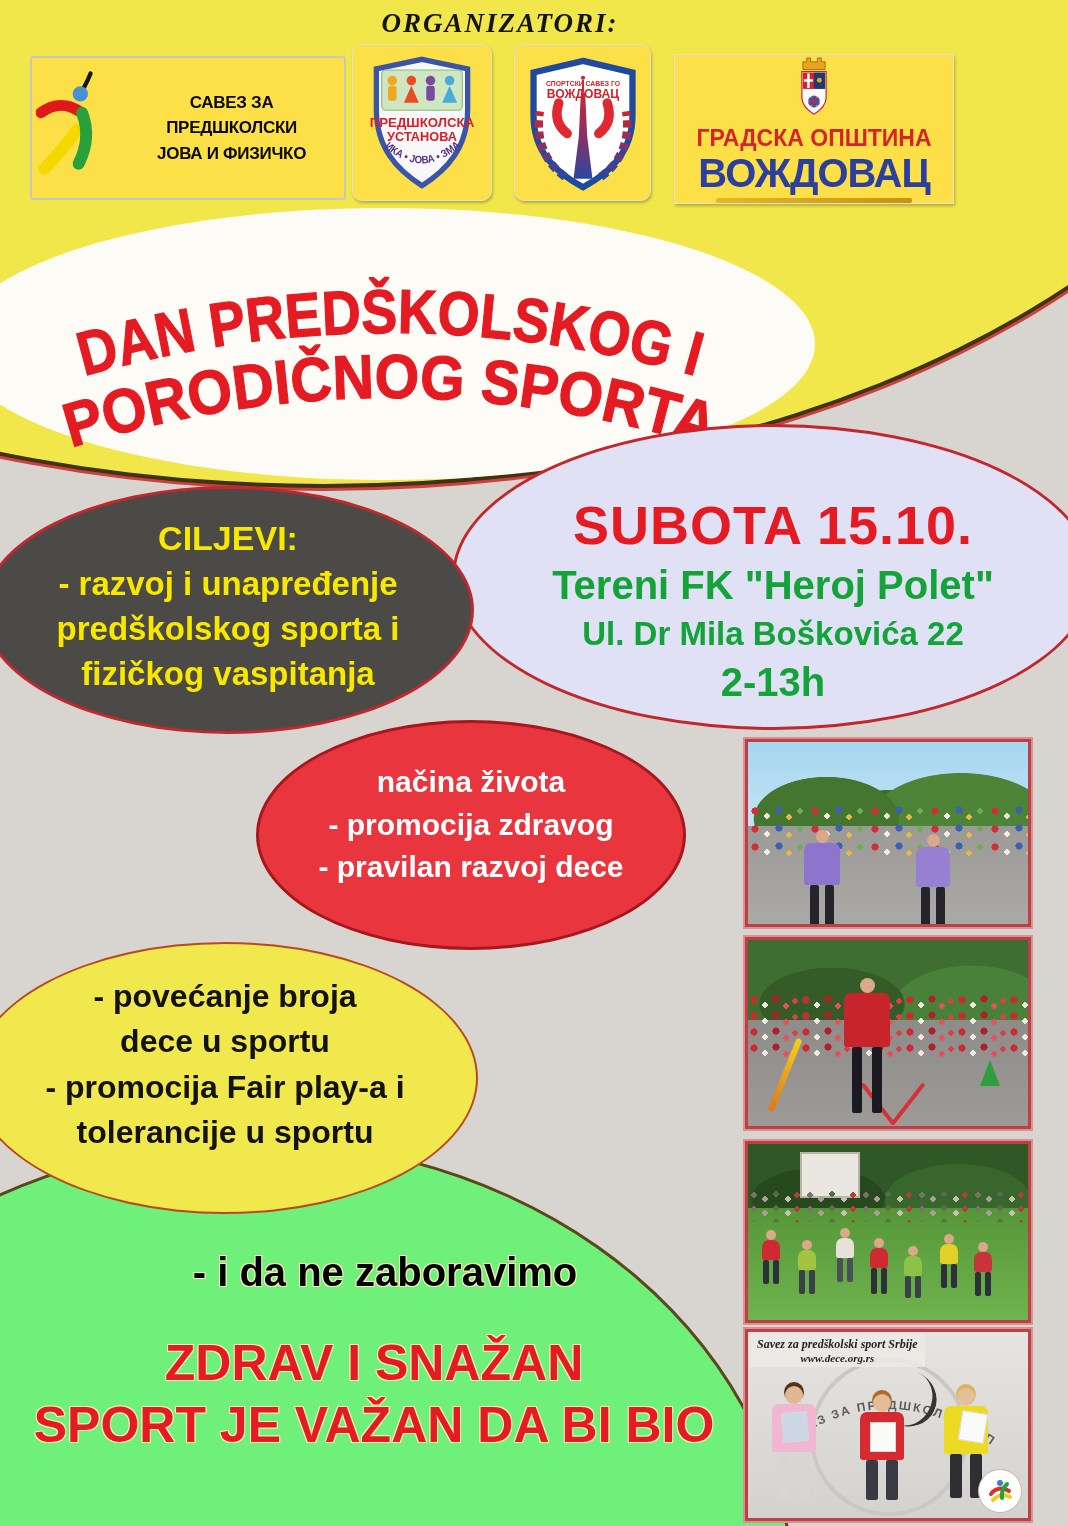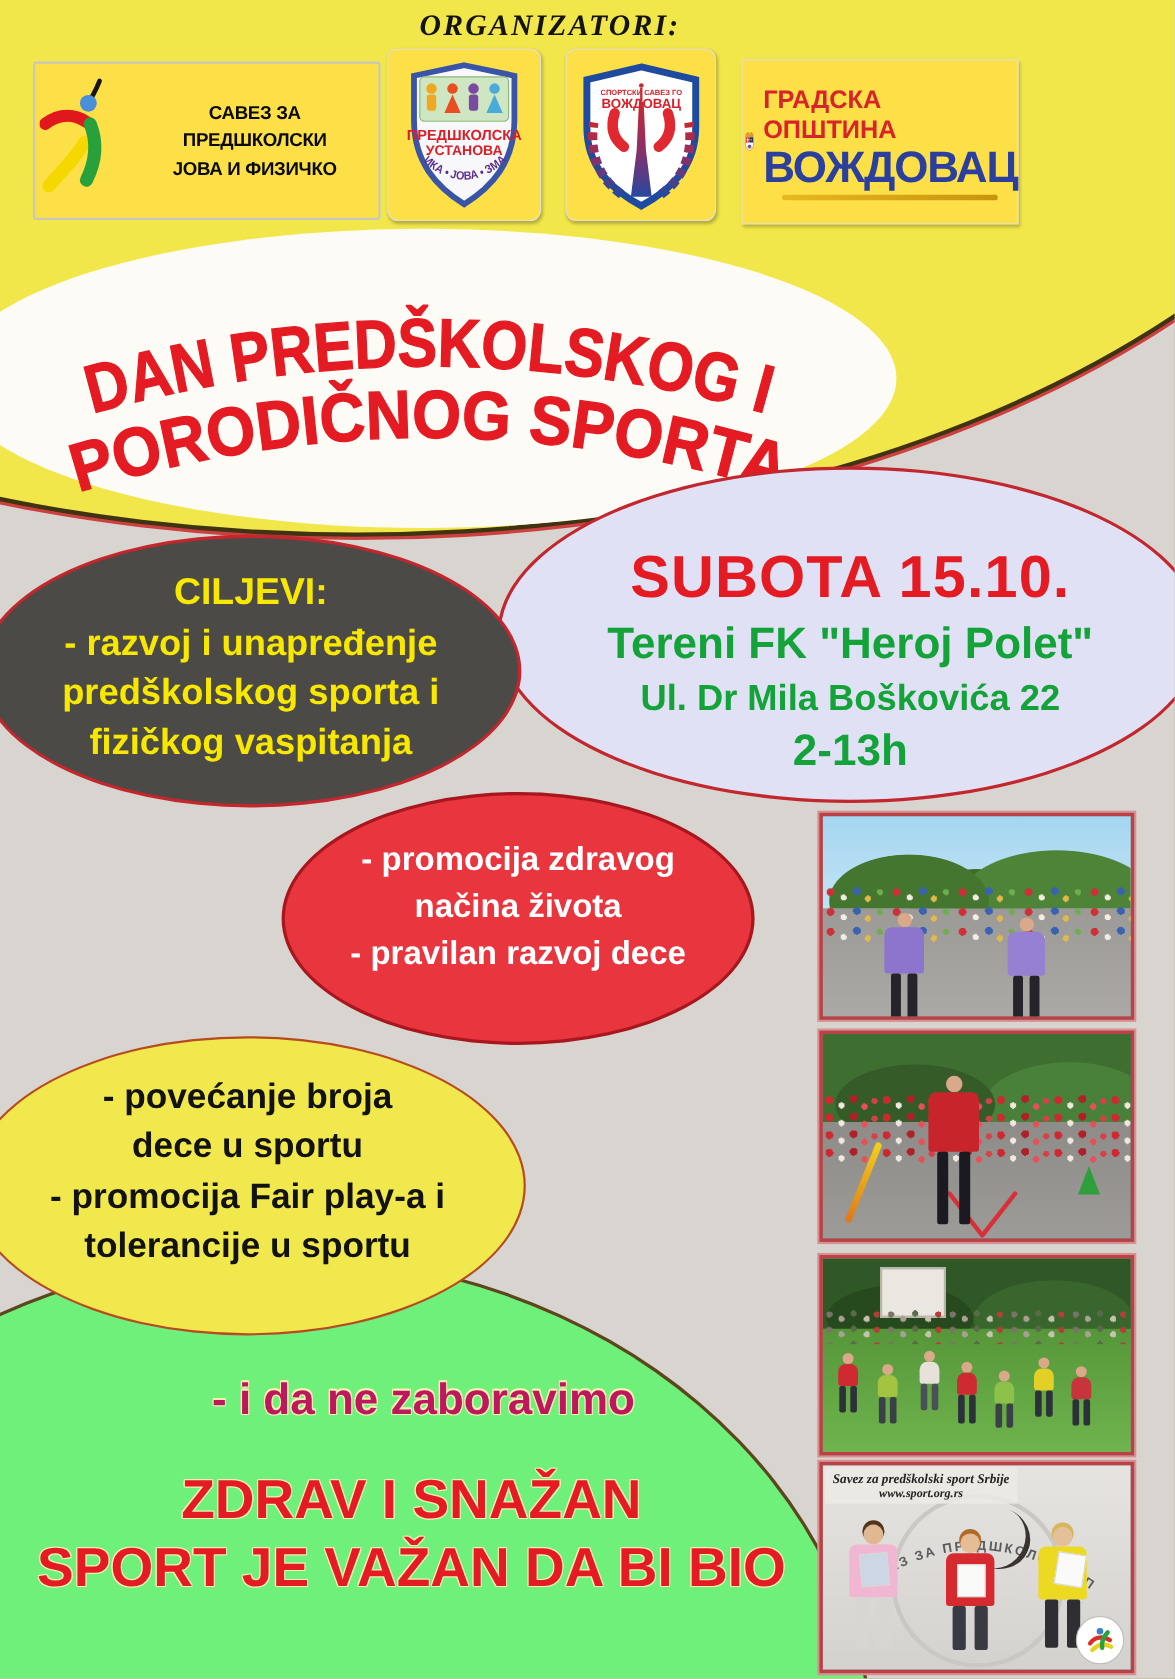--- a/index.html
+++ b/index.html
@@ -16,21 +16,21 @@
   .org-heading{position:absolute;top:8px;left:0;width:1000px;text-align:center;
     font-family:"Liberation Serif",serif;font-style:italic;font-weight:bold;font-size:27px;
     letter-spacing:2px;color:#141414;}
 
   
   .logo{position:absolute;background:#fde047;display:flex;align-items:center;justify-content:center;box-sizing:border-box;}
   .logo-sars{left:30px;top:56px;width:316px;height:144px;border:2px solid #c9c7bd;border-radius:3px;gap:2px;padding:0 4px;}
   .logo-sars .txt{font-weight:bold;font-size:17px;line-height:1.5;text-align:center;letter-spacing:-0.3px;color:#0a0a0a;}
   .logo-preschool{left:352px;top:44px;width:140px;height:157px;border-radius:10px;border:1px solid #e2dfd6;box-shadow:1px 2px 3px rgba(0,0,0,.25);}
   .logo-union{left:514px;top:44px;width:137px;height:157px;border-radius:10px;border:1px solid #e2dfd6;box-shadow:1px 2px 3px rgba(0,0,0,.25);}
-  .logo-muni{left:674px;top:54px;width:252px;height:150px;border:1px solid #e2dfd6;box-shadow:1px 2px 3px rgba(0,0,0,.25);gap:6px;}
+  .logo-muni{left:674px;top:54px;width:280px;height:150px;border:1px solid #e2dfd6;box-shadow:1px 2px 3px rgba(0,0,0,.25);gap:6px;flex-direction:column;}
   .logo-muni .col{display:flex;flex-direction:column;align-items:center;}
   .muni-l1{color:#d8232a;font-weight:bold;font-size:23px;}
   .muni-l2{color:#2b3f9e;font-weight:bold;font-size:40px;letter-spacing:-1px;line-height:1.05;}
   .muni-underline{width:196px;height:5px;border-radius:2px;background:linear-gradient(90deg,#e8b820,#c8930f);margin-top:4px;}
 
   
   .event-ell{left:452px;top:424px;width:636px;height:300px;background:#e0e1f5;border:3px solid #c1272d;
     display:flex;flex-direction:column;align-items:center;justify-content:center;gap:7px;text-align:center;white-space:nowrap;}
   .ev-date{font-size:54px;font-weight:bold;color:#e41b22;letter-spacing:1px;margin-top:44px;}
   .ev-venue{font-size:40px;font-weight:bold;color:#13a339;}
@@ -49,21 +49,21 @@
   .health-ell .ln{font-size:30px;line-height:1.42;white-space:nowrap;}
 
   
   .part-ell{left:-28px;top:942px;width:506px;height:272px;background:#f0e84c;border:2px solid #b84a20;
     color:#121212;font-weight:bold;text-align:center;padding-top:30px;box-sizing:border-box;}
   .part-ell .ln{font-size:32px;line-height:1.42;white-space:nowrap;}
 
   
   .pale-outline{text-shadow:-1px -1px 0 #f6eeb4,1px -1px 0 #f6eeb4,-1px 1px 0 #f6eeb4,1px 1px 0 #f6eeb4;}
   .reminder{position:absolute;left:60px;top:1250px;width:650px;text-align:center;
-    font-size:40px;font-weight:bold;color:#be185d;}
+    font-size:40px;font-weight:bold;color:#000000;}
   .slogan{position:absolute;left:0;top:1332px;width:748px;text-align:center;
     font-size:50px;font-weight:bold;color:#e41b22;line-height:1.24;}
 
   
   .photo{position:absolute;left:745px;width:286px;border:3px solid #bc4046;box-sizing:border-box;
     overflow:hidden;background:#8a8a88;box-shadow:0 0 0 2px #d89090;}
   .p1{top:739px;height:188px;} .p2{top:937px;height:192px;box-shadow:inset 0 0 0 2px rgba(30,25,40,.5),0 0 0 2px #d89090;}
   .p3{top:1141px;height:182px;} .p4{top:1329px;height:192px;box-shadow:inset 0 0 0 2px rgba(30,25,40,.5),0 0 0 2px #d89090;}
   .zone{position:absolute;left:0;right:0;}
   .crowd{position:absolute;left:0;right:0;}
@@ -233,22 +233,22 @@
   </div>
 
   <div class="ell part-ell">
     <div class="ln">- povećanje broja</div>
     <div class="ln">dece u sportu</div>
     <div class="ln">- promocija Fair play-a i</div>
     <div class="ln">tolerancije u sportu</div>
   </div>
 
   <div class="ell health-ell">
+    <div class="ln">načina života</div>
     <div class="ln">- promocija zdravog</div>
-    <div class="ln">načina života</div>
     <div class="ln">- pravilan razvoj dece</div>
   </div>
 
   <div class="reminder pale-outline">- i da ne zaboravimo</div>
   <div class="slogan pale-outline">
     <div>ZDRAV I SNAŽAN</div>
     <div>SPORT JE VAŽAN DA BI BIO</div>
   </div>
 
   <div class="photo p1" aria-label="Crowd of children and parents exercising on an outdoor court, led by two instructors in purple shirts">
@@ -397,21 +397,21 @@
       <div class="hd" style="width:18px;height:18px;background:#e4c09a;box-shadow:0 -3px 0 1px #d8b45c;"></div>
       <div class="bd" style="width:44px;height:48px;background:#ecd922;"></div>
       <div class="lg" style="gap:8px;">
           <i style="width:12px;height:44px;background:#2e2e33;"></i>
           <i style="width:12px;height:44px;background:#2e2e33;"></i>
         </div>
       <div class="paper" style="width:24px;height:28px;left:16px;top:24px;transform:rotate(9deg);"></div>
     </div>
     <div class="caption">
       <div class="cap1">Savez za predškolski sport Srbije</div>
-      <div class="cap2">www.sport.org.rs</div>
+      <div class="cap2">www.dece.org.rs</div>
     </div>
     <div class="minilogo">
       <svg width="34" height="34" viewBox="0 0 34 34">
         <path d="M8,20 C12,14 20,13 26,17" stroke="#d83028" stroke-width="4" stroke-linecap="round" fill="none"></path>
         <path d="M10,26 C16,20 22,20 27,23" stroke="#e8d020" stroke-width="4" stroke-linecap="round" fill="none"></path>
         <path d="M24,10 C20,14 18,18 19,24" stroke="#28a03c" stroke-width="4" stroke-linecap="round" fill="none"></path>
         <circle cx="17" cy="9" r="3" fill="#3a80c8"></circle>
       </svg>
     </div>
   </div>

